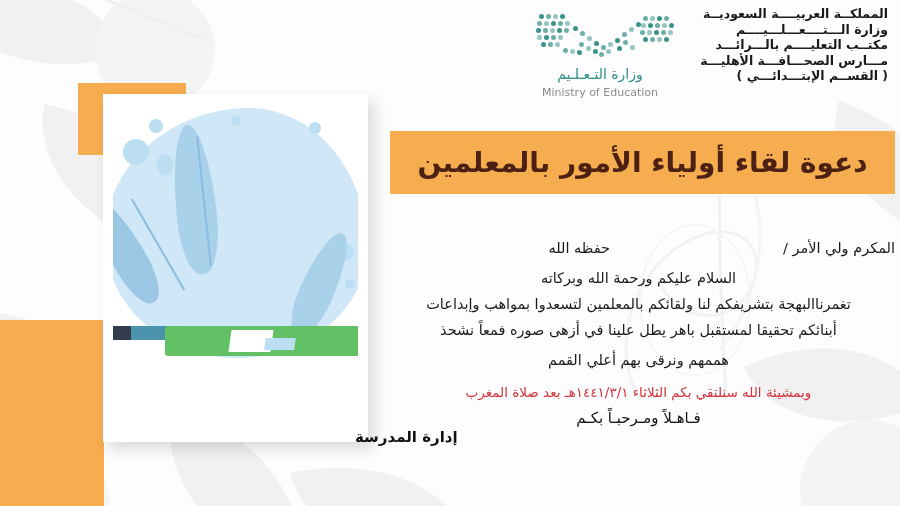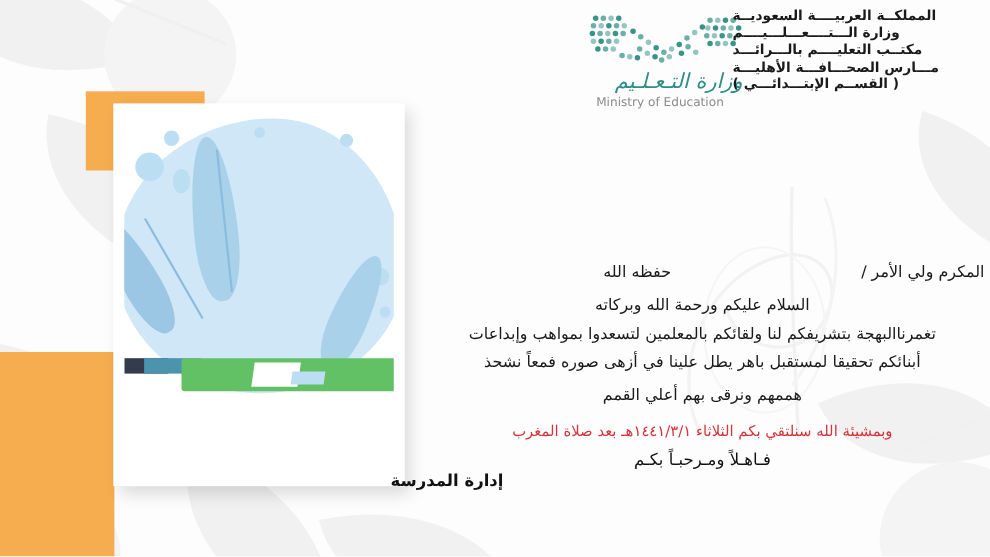--- a/index.html
+++ b/index.html
@@ -115,33 +115,32 @@
   .sl-ribbon span{
     display:block;font-size:6px;color:#7a4a22;text-align:center;
     line-height:18px;
   }
 
   .moe-logo{position:absolute;left:525px;top:12px;width:150px;height:92px;}
   .moe-dots{position:absolute;left:8px;top:0px;width:140px;height:46px;}
   .moe-dot{position:absolute;border-radius:50%;}
   .moe-ar{
     position:absolute;left:0;top:50px;width:150px;height:24px;
-    color:#2e8d85;font-size:19px;text-align:right;line-height:24px;
+    color:#2e8d85;font-size:14px;text-align:center;line-height:24px;
     letter-spacing:1px;
-    font-style:italic;
   }
   .moe-en{
     position:absolute;left:0;top:73px;width:150px;height:16px;
     color:#8b8b8b;font-size:11px;text-align:center;line-height:16px;
     direction:ltr;
   }
 
   .ministry-text{
     position:absolute;right:12px;top:6px;width:222px;
-    text-align:left;color:#1a1a1a;
+    text-align:right;color:#1a1a1a;
   }
   .ministry-text .ln{
     font-size:12.5px;line-height:15.6px;white-space:nowrap;font-weight:bold;
   }
 
   
   .title-banner{
     position:absolute;left:390px;top:131px;width:505px;height:63px;
     background:#f5ad4f;
   }
@@ -329,20 +328,23 @@
     <div class="ln">( القســم الإبتـــدائـــي )</div>
   </div>
 
   <svg class="big-watermark" viewBox="0 0 250 280" xmlns="http://www.w3.org/2000/svg">
     <path d="M40 250 C10 200 30 120 90 90 C140 65 170 100 150 140 C130 180 70 170 60 130" fill="none" stroke="#e9e9e9" stroke-width="3"></path>
     <path d="M120 20 C118 90 122 170 126 250" fill="none" stroke="#e6e6e6" stroke-width="3"></path>
     <path d="M150 30 C170 80 160 150 120 200" fill="none" stroke="#ededed" stroke-width="3"></path>
     <ellipse cx="95" cy="150" rx="55" ry="75" fill="none" stroke="#eeeeee" stroke-width="2"></ellipse>
   </svg>
 
+  <div class="title-banner">
+    <div class="ttl">دعوة لقاء أولياء الأمور بالمعلمين</div>
+  </div>
 
   <div class="body-area">
     <div class="ln-salute">
       <span class="a">المكرم ولي الأمر /</span>
       <span class="b">حفظه الله</span>
     </div>
     <div class="bl" style="top:28px;">السلام عليكم ورحمة  الله  وبركاته</div>
     <div class="bl" style="top:54px;">تغمرناالبهجة بتشريفكم لنا ولقائكم بالمعلمين لتسعدوا بمواهب وإبداعات</div>
     <div class="bl" style="top:110px;">هممهم ونرقى  بهم أعلي القمم</div>
     <div class="bl" style="top:80px;">أبنائكم تحقيقا لمستقبل باهر يطل علينا في أزهى صوره فمعاً نشحذ</div>

